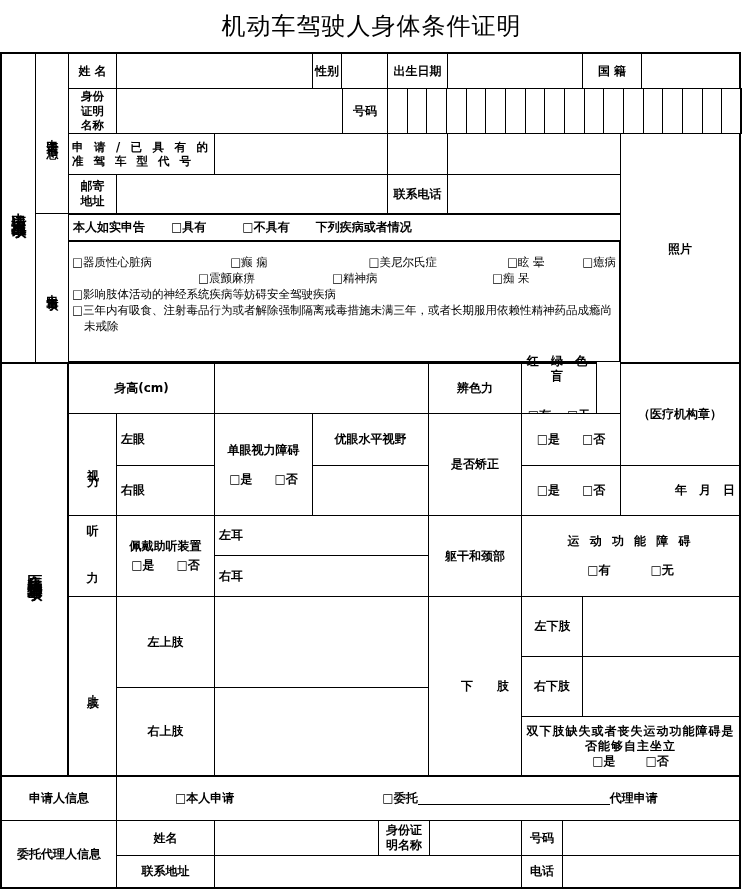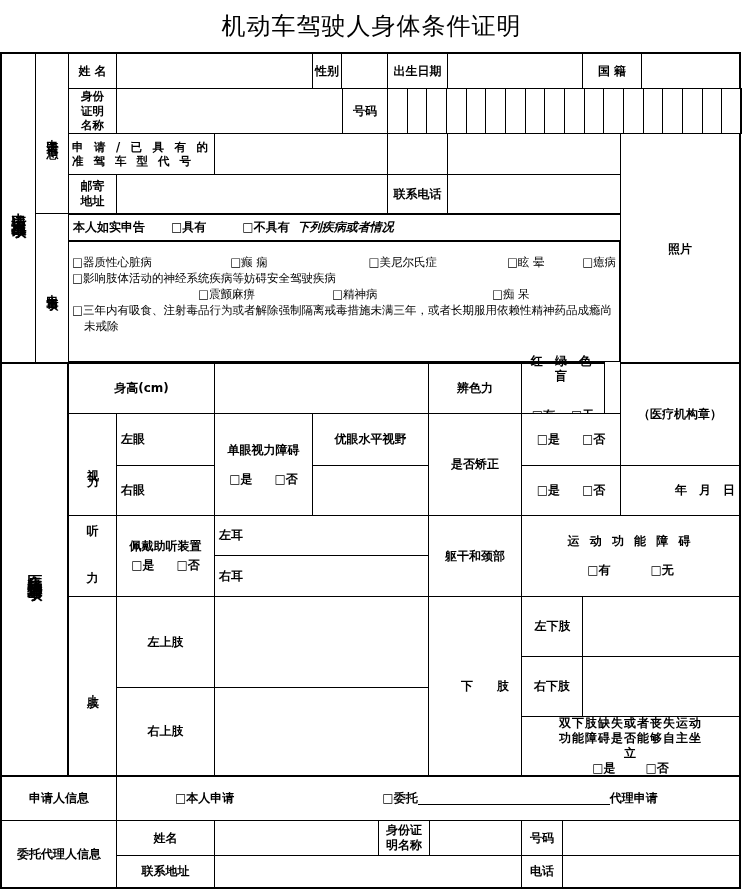--- a/index.html
+++ b/index.html
@@ -74,50 +74,50 @@
 <div class="cell" style="left:447px;top:174px;width:174px;height:40px;"></div>
 
 <div class="cell" style="left:620px;top:133px;width:121px;height:230px;align-items:flex-start;padding-top:108px;border-right:2px solid #000;">
   <span>照片</span>
 </div>
 
 <div class="cell l" style="left:68px;top:213px;width:553px;height:28px;border-top:2px solid #000;gap:0;">
   <span>本人如实申告</span>
   <span style="margin-left:26px;"><span class="box"></span><span>具有</span></span>
   <span style="margin-left:36px;"><span class="box"></span><span>不具有</span></span>
-  <span style="margin-left:8px;font-style:italic;">下列疾病或者情况</span>
+  <span style="margin-left:26px;">下列疾病或者情况</span>
 </div>
 
 <div class="decl" style="border-top:2px solid #000;">
   <div class="row">
     <span style="width:160px;"><span class="box"></span><span>器质性心脏病</span></span>
     <span style="width:140px;"><span class="box"></span><span>癫 痫</span></span>
     <span style="width:140px;"><span class="box"></span><span>美尼尔氏症</span></span>
     <span style="width:76px;"><span class="box"></span><span>眩 晕</span></span>
     <span><span class="box"></span><span>癔病</span></span>
   </div>
   <div class="row">
-      <span class="box"></span>
-      <span>影响肢体活动的神经系统疾病等妨碍安全驾驶疾病</span>
-    </div>
-  <div class="row">
     <span style="width:126px;"></span>
     <span style="width:134px;"><span class="box"></span><span>震颤麻痹</span></span>
     <span style="width:160px;"><span class="box"></span><span>精神病</span></span>
     <span><span class="box"></span><span>痴 呆</span></span>
   </div>
+  <div class="row">
+      <span class="box"></span>
+      <span>影响肢体活动的神经系统疾病等妨碍安全驾驶疾病</span>
+    </div>
   <div style="padding-left:12px;text-indent:-12px;width:535px;"><span class="box"></span><span>三年内有吸食、注射毒品行为或者解除强制隔离戒毒措施未满三年，或者长期服用依赖性精神药品成瘾尚未戒除</span></div>
 </div>
 
 <div class="cell vert" style="left:0;top:362px;width:69px;height:414px;font-size:15px;border-top:2px solid #000;border-left:2px solid #000;border-right:2px solid #000;">医疗机构填写事项</div>
 
 <div class="cell" style="left:68px;top:362px;width:147px;height:52px;border-top:2px solid #000;">身高(cm)</div>
 <div class="cell" style="left:214px;top:362px;width:215px;height:52px;border-top:2px solid #000;"></div>
 <div class="cell" style="left:428px;top:362px;width:94px;height:52px;border-top:2px solid #000;">辨色力</div>
-<div class="cell" style="left:521px;top:362px;width:84px;height:52px;border-top:2px solid #000;flex-direction:column;gap:24px;">
+<div class="cell" style="left:521px;top:362px;width:76px;height:52px;border-top:2px solid #000;flex-direction:column;gap:24px;">
   <span style="letter-spacing:4px;">红 绿 色 盲</span>
   <span class="chk" style="gap:16px;">
     <span><span class="box"></span><span>有</span></span>
     <span><span class="box"></span><span>无</span></span>
   </span>
 </div>
 <div class="cell" style="left:620px;top:362px;width:121px;height:104px;border-top:2px solid #000;border-right:2px solid #000;">
   <span>（医疗机构章）</span>
 </div>
 <div class="cell" style="left:620px;top:465px;width:121px;height:51px;justify-content:flex-end;padding-right:4px;border-right:2px solid #000;">
@@ -175,21 +175,21 @@
 <div class="cell vert" style="left:68px;top:596px;width:49px;height:180px;letter-spacing:2px;">上肢</div>
 <div class="cell" style="left:116px;top:596px;width:99px;height:92px;">左上肢</div>
 <div class="cell" style="left:214px;top:596px;width:215px;height:92px;"></div>
 <div class="cell" style="left:116px;top:687px;width:99px;height:89px;">右上肢</div>
 <div class="cell" style="left:214px;top:687px;width:215px;height:89px;"></div>
 <div class="cell" style="left:428px;top:596px;width:94px;height:180px;white-space:pre;padding-left:20px;">下　　肢</div>
 <div class="cell" style="left:521px;top:596px;width:63px;height:61px;">左下肢</div>
 <div class="cell" style="left:582px;top:596px;width:159px;height:61px;border-right:2px solid #000;"></div>
 <div class="cell" style="left:521px;top:656px;width:62px;height:61px;">右下肢</div>
 <div class="cell" style="left:582px;top:656px;width:159px;height:61px;border-right:2px solid #000;"></div>
-<div class="cell" style="left:521px;top:716px;width:220px;height:60px;flex-direction:column;padding:0 37px;border-right:2px solid #000;">
+<div class="cell" style="left:521px;top:716px;width:220px;height:60px;flex-direction:column;padding:0 4px;border-right:2px solid #000;">
   <span style="letter-spacing:1px;">双下肢缺失或者丧失运动功能障碍是否能够自主坐立</span>
   <span class="chk" style="gap:30px;">
     <span><span class="box"></span><span>是</span></span>
     <span><span class="box"></span><span>否</span></span>
   </span>
 </div>
 
 <div class="cell" style="left:0;top:775px;width:117px;height:46px;border-top:2px solid #000;border-left:2px solid #000;">申请人信息</div>
 <div class="cell l" style="left:116px;top:775px;width:625px;height:46px;border-top:2px solid #000;border-right:2px solid #000;padding-left:58px;">
   <span><span class="box"></span><span>本人申请</span></span>

